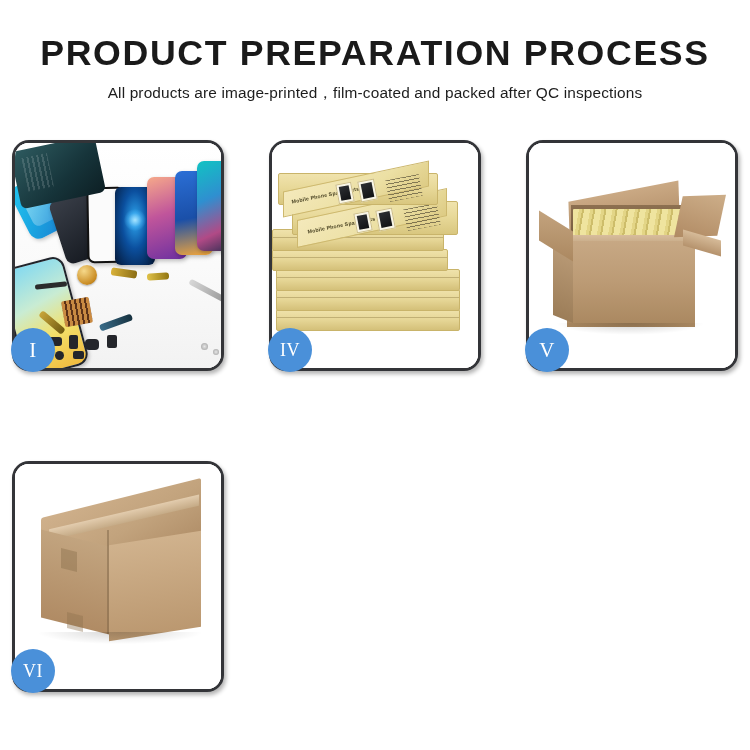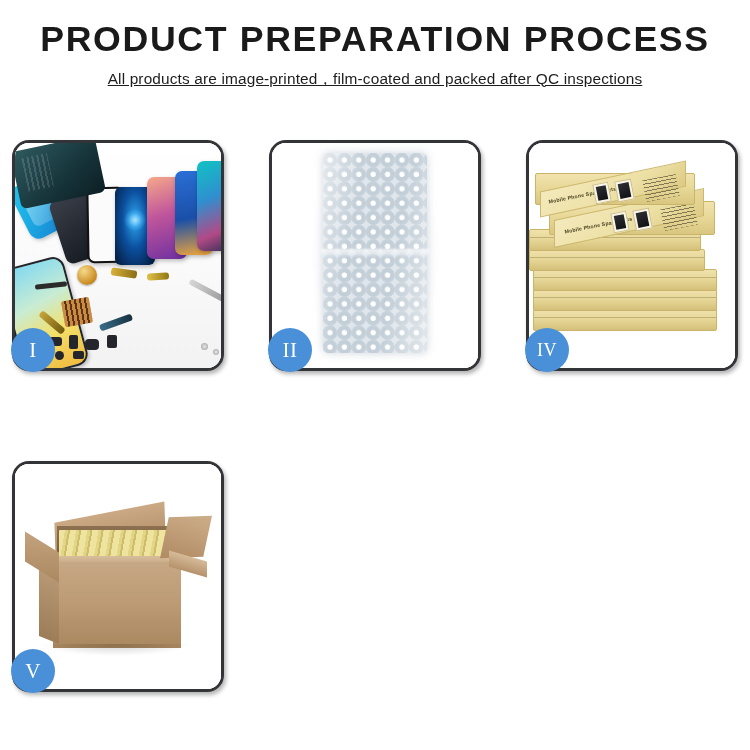--- a/index.html
+++ b/index.html
@@ -7,42 +7,41 @@
   html, body {
     width: 750px; height: 750px;
     background: #ffffff;
     font-family: "Liberation Sans", sans-serif;
     overflow: hidden;
   }
 
   .page { position: relative; width: 750px; height: 750px; background:#fff; }
 
   
-  .header { padding-top: 20px; text-align: center; }
+  .header { padding-top: 34px; text-align: center; }
 
   .page-title {
     font-family: "Liberation Sans", sans-serif;
     font-size: 35px;
     font-weight: 700;
     letter-spacing: 1.6px;
     color: #1a1a1a;
     line-height: 1.1;
     white-space: nowrap;
     transform: scaleX(1.02);
   }
 
   .page-subtitle {
     margin-top: 10px;
     font-family: "Liberation Sans", sans-serif;
     font-size: 15.4px;
     font-weight: 400;
     letter-spacing: 0.15px;
     color: #1d1d1d;
     white-space: nowrap;
-    text-decoration: underline;
   }
 
   
   .grid {
     position: absolute;
     left: 12px;  top: 140px;
     width: 726px;
     display: grid;
     grid-template-columns: repeat(3, 212px);
     grid-template-rows: 231px 231px;
@@ -400,29 +399,20 @@
           <div class="blob b6"></div>
           <div class="blob b7"></div>
           <div class="scr1"></div>
           <div class="scr2"></div>
           <div class="tool"></div>
         </div>
       </div>
       <div class="badge">I</div>
     </div>
 
-    <div class="panel">
-      <div class="panel-inner">
-        <div class="scene-bubble">
-          <div class="bubble-halo"></div>
-          <div class="bubble-sheet"></div>
-        </div>
-      </div>
-      <div class="badge">II</div>
-    </div>
 
 
     <div class="panel">
       <div class="panel-inner">
         <div class="scene-stack">
 
           <div class="sl" style="top:166px;"></div>
           <div class="sl" style="top:146px;"></div>
           <div class="sl" style="top:126px;"></div>
           <div class="sl" style="top:106px; left:0px; width:176px;"></div>
@@ -468,15 +458,30 @@
           <div class="oc-side"></div>
           <div class="oc-flap-left"></div>
           <div class="oc-flap-right"></div>
           <div class="oc-flap-rb"></div>
           <div class="oc-shadow"></div>
         </div>
       </div>
       <div class="badge">V</div>
     </div>
 
+    <div class="panel">
+      <div class="panel-inner">
+        <div class="scene-sealed">
+          <div class="sc-top"></div>
+          <div class="sc-tape"></div>
+          <div class="sc-left"></div>
+          <div class="sc-right"></div>
+          <div class="sc-seam"></div>
+          <div class="sc-tab1"></div>
+          <div class="sc-tab2"></div>
+          <div class="sc-shadow"></div>
+        </div>
+      </div>
+      <div class="badge wide">VI</div>
+    </div>
 
   </div>
 </div>
 
 </body></html>

